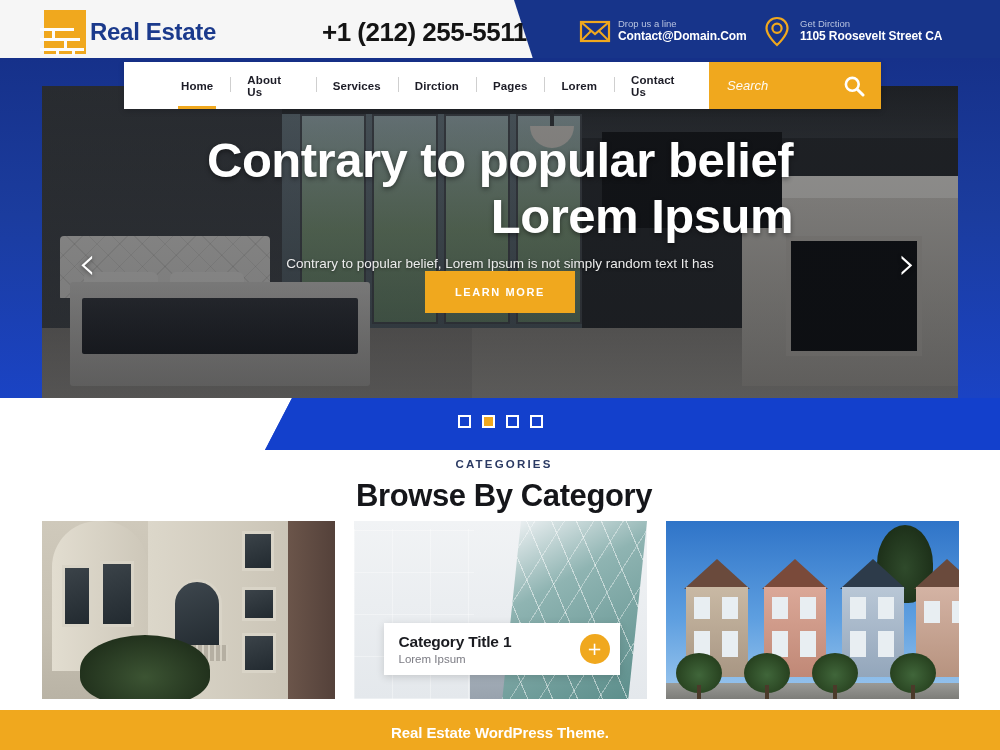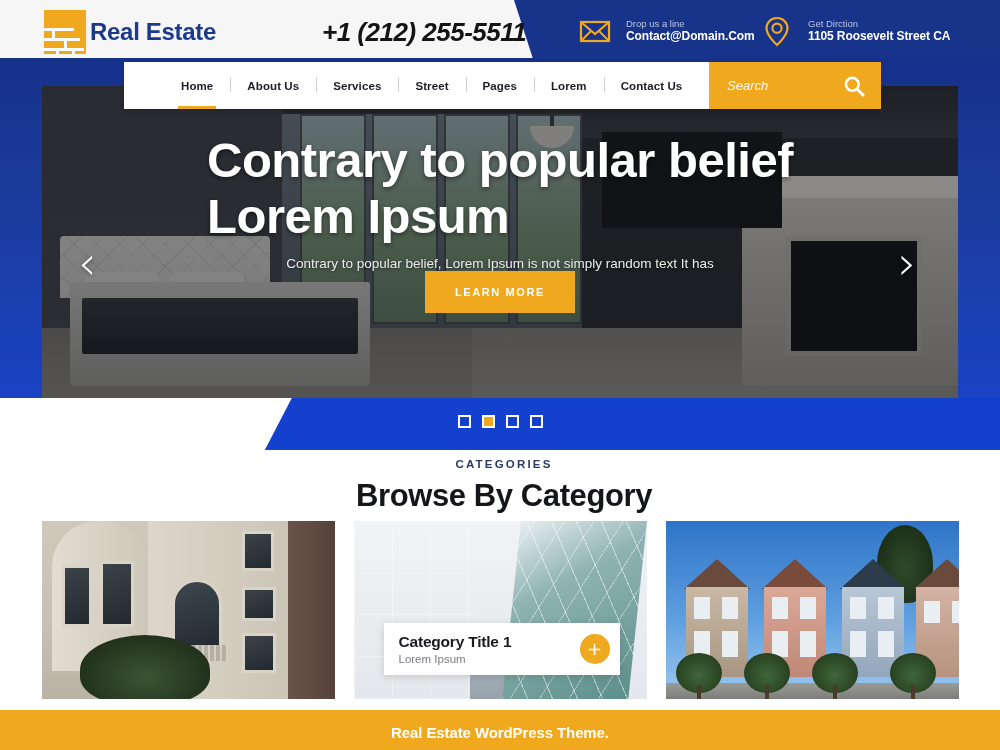--- a/index.html
+++ b/index.html
@@ -17,23 +17,23 @@
     position:absolute; left:0; top:0; width:1000px; height:62px;
     background:#17348a;
     clip-path: polygon(514px 0, 1000px 0, 1000px 62px, 534px 62px);
   }
   .logo-wrap { position:absolute; left:38px; top:8px; display:flex; align-items:center; }
   .logo-mark { position:relative; width:50px; height:48px; }
   .logo-sq { position:absolute; left:6px; top:2px; width:42px; height:44px; background:#f0a81e; }
   .brick { position:absolute; background:#fdfdfd; height:3px; }
   .brick-v { position:absolute; background:#fdfdfd; width:3px; }
   .logo-text { font-size:24px; font-weight:bold; color:#1b3a8c; letter-spacing:-0.3px; margin-left:2px; }
-  .phone { position:absolute; left:322px; top:17px; font-size:26px; font-weight:bold; color:#141414; letter-spacing:-0.5px;font-style:italic; }
-
-  .contact-block { position:absolute; display:flex; align-items:center; gap:14px; top:14px; }
+  .phone { position:absolute; left:322px; top:17px; font-size:26px; font-weight:bold; color:#141414; letter-spacing:-0.5px; }
+
+  .contact-block { position:absolute; display:flex; align-items:center; gap:6px; top:14px; }
   .cb-mail { left:578px; }
   .cb-loc  { left:760px; }
   .ci { width:34px; height:34px; flex:none; }
   .cb-lines { line-height:1.25; }
   .cb-top { font-size:9.5px; color:#b9c4e0; }
   .cb-bot { font-size:12px; font-weight:bold; color:#ffffff; letter-spacing:-0.1px; }
 
   
   .navbar { position:absolute; left:124px; top:62px; width:757px; height:47px; background:#ffffff;
             box-shadow:0 2px 6px rgba(0,0,0,.18); display:flex; align-items:stretch; z-index:6; }
@@ -73,21 +73,21 @@
   .bi-pillow { position:absolute; top:186px; width:74px; height:30px; background:#f0eeea; border-radius:6px; }
   .bi-fire { position:absolute; left:700px; top:96px; width:216px; height:204px; background:linear-gradient(180deg,#d8d4cd,#bbb6ae); }
   .bi-mantel { position:absolute; left:690px; top:90px; width:226px; height:22px; background:#efece6; }
   .bi-firebox { position:absolute; left:744px; top:150px; width:136px; height:120px; background:#111316; border:5px solid #c9c4bc; }
   .bi-tv { position:absolute; left:560px; top:46px; width:180px; height:96px; background:#17191c; }
   .bi-lamp { position:absolute; left:508px; top:4px; width:4px; height:38px; background:#3a3e42; }
   .bi-shade { position:absolute; left:488px; top:40px; width:44px; height:22px; background:#d6d2cb; border-radius:0 0 22px 22px; }
   .hero-shade { position:absolute; inset:0; background:linear-gradient(180deg,rgba(10,12,16,.40),rgba(10,12,16,.52)); }
 
   .hero-content { position:absolute; inset:0; display:flex; flex-direction:column; align-items:center; padding-top:46px; }
-  .hero-h1 { font-size:49px; line-height:56px; font-weight:bold; color:#ffffff; text-align:left;
+  .hero-h1 { font-size:49px; line-height:56px; font-weight:bold; color:#ffffff; text-align:right;
              letter-spacing:-0.5px; text-shadow:0 2px 5px rgba(0,0,0,.45); }
   .hero-sub { margin-top:12px; font-size:13.5px; color:#ececec; text-align:center; text-shadow:0 1px 3px rgba(0,0,0,.5); }
   .hero-btn { background:#f0a81e; color:#fff; border:none; font-family:"Liberation Sans",sans-serif;
               font-size:11px; font-weight:bold; letter-spacing:1.6px; padding:15px 30px; cursor:pointer; }
   .arrow { position:absolute; top:240px; font-size:46px; line-height:1; color:#fff; font-weight:300; cursor:pointer;
            text-shadow:0 1px 4px rgba(0,0,0,.5); font-family:"DejaVu Sans",sans-serif; }
   .arrow-l { left:78px; }
   .arrow-r { left:898px; }
 
   .dots { position:absolute; left:0; top:415px; width:1000px; display:flex; justify-content:center; gap:11px; z-index:5; }
@@ -200,21 +200,21 @@
     </div>
   </div>
 
   <div class="hero-blue"></div>
 
   <nav class="navbar">
     <div class="menu">
       <div class="menu-item active">Home</div>
       <div class="menu-item">About Us</div>
       <div class="menu-item">Services</div>
-      <div class="menu-item">Street</div>
+      <div class="menu-item">Dirction</div>
       <div class="menu-item">Pages</div>
       <div class="menu-item">Lorem</div>
       <div class="menu-item">Contact Us</div>
     </div>
     <div class="searchbox">
       <input class="search-input" type="text" placeholder="Search" style="">
       <svg width="22" height="22" viewBox="0 0 22 22">
         <circle cx="9.3" cy="9.3" r="6.4" fill="none" stroke="#ffffff" stroke-width="2.6"></circle>
         <line x1="14.2" y1="14.2" x2="20" y2="20" stroke="#ffffff" stroke-width="3" stroke-linecap="round"></line>
       </svg>

